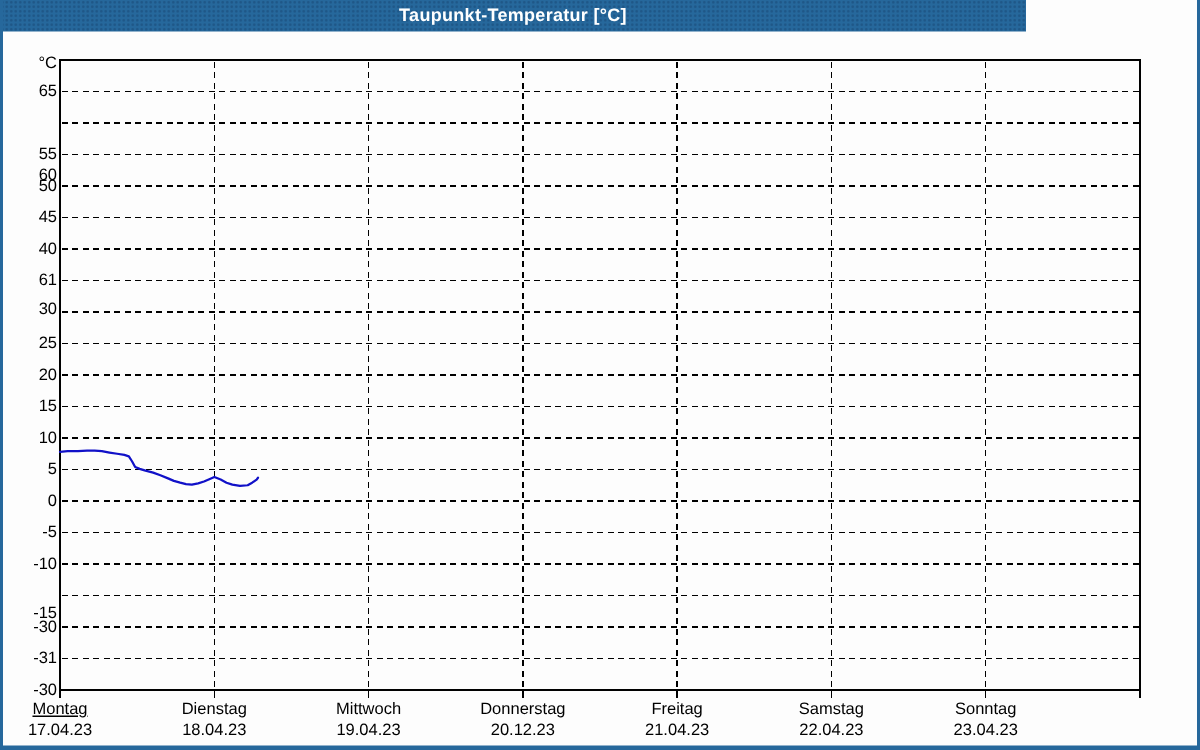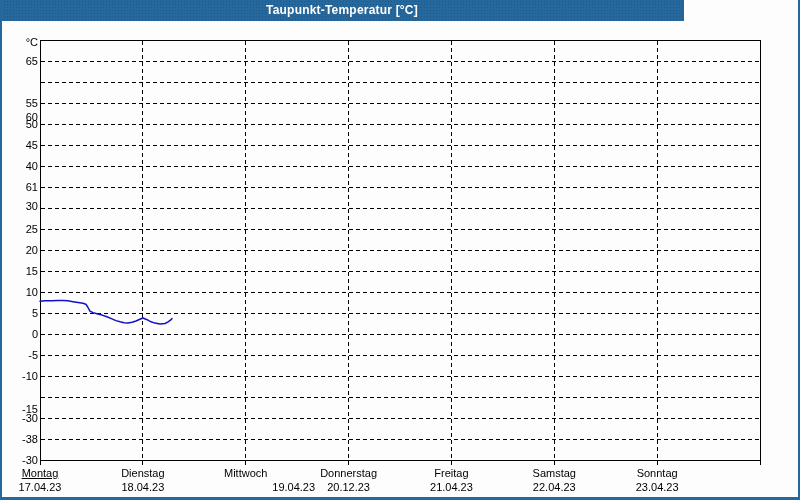--- a/index.html
+++ b/index.html
@@ -67,21 +67,21 @@
       <line x1="554.2857142857143" y1="460" x2="554.2857142857143" y2="465" stroke="#000000" stroke-width="1" shape-rendering="crispEdges"></line>
       <line x1="657.1428571428571" y1="460" x2="657.1428571428571" y2="465" stroke="#000000" stroke-width="1" shape-rendering="crispEdges"></line>
       <line x1="760" y1="460" x2="760" y2="465" stroke="#000000" stroke-width="1" shape-rendering="crispEdges"></line>
       <rect x="40" y="40" width="720" height="420" fill="none" stroke="#000000" stroke-width="1" shape-rendering="crispEdges"></rect>
       <polyline points="40.0,301.2 45.1,300.8 52.0,300.8 58.0,300.4 63.1,300.4 67.9,300.8 73.0,301.7 78.1,302.5 82.9,303.3 85.9,304.2 88.0,307.5 90.1,311.3 93.1,312.6 97.0,313.8 102.1,315.1 106.9,316.8 112.0,318.9 115.9,320.6 120.1,321.8 124.0,322.7 127.9,323.1 132.1,322.2 136.0,321.0 139.9,319.3 142.9,318.0 147.1,319.7 151.0,321.8 154.9,323.1 160.0,323.9 165.1,323.5 168.1,321.8 171.1,319.7 172.0,318.5" fill="none" stroke="#1111c8" stroke-width="1.5" stroke-linejoin="round" stroke-linecap="round"></polyline>
     </svg>
 
   <div id="labels">
     <span class="ylab" id="y-unit" style="right: 762px; top: 36px;">°C</span>
   <span class="ylab" style="right: 762px; top: 454px;">-30</span>
-      <span class="ylab" style="right: 762px; top: 433px;">-38</span>
+      <span class="ylab" style="right: 762px; top: 433px;">-31</span>
       <span class="ylab" style="right: 762px; top: 412px;">-30</span>
       <span class="ylab" style="right: 762px; top: 391px; margin-top: 12px;">-15</span>
       <span class="ylab" style="right: 762px; top: 370px;">-10</span>
       <span class="ylab" style="right: 762px; top: 349px;">-5</span>
       <span class="ylab" style="right: 762px; top: 328px;">0</span>
       <span class="ylab" style="right: 762px; top: 307px;">5</span>
       <span class="ylab" style="right: 762px; top: 286px;">10</span>
       <span class="ylab" style="right: 762px; top: 265px;">15</span>
       <span class="ylab" style="right: 762px; top: 244px;">20</span>
       <span class="ylab" style="right: 762px; top: 223px;">25</span>
@@ -91,21 +91,21 @@
       <span class="ylab" style="right: 762px; top: 139px;">45</span>
       <span class="ylab" style="right: 762px; top: 118px;">50</span>
       <span class="ylab" style="right: 762px; top: 97px;">55</span>
       <span class="ylab" style="right: 762px; top: 76px; margin-top: 35px;">60</span>
       <span class="ylab" style="right: 762px; top: 55px;">65</span>
       <span class="xlab" style="left: 40px; top: 467px; text-decoration: underline;">Montag</span>
       <span class="xlab" style="left: 40px; top: 481px;">17.04.23</span>
       <span class="xlab" style="left: 142.857px; top: 467px;">Dienstag</span>
       <span class="xlab" style="left: 142.857px; top: 481px;">18.04.23</span>
       <span class="xlab" style="left: 245.714px; top: 467px;">Mittwoch</span>
-      <span class="xlab" style="left: 245.714px; top: 481px; margin-left: 48px;">19.04.23</span>
+      <span class="xlab" style="left: 245.714px; top: 481px;">19.04.23</span>
       <span class="xlab" style="left: 348.571px; top: 467px;">Donnerstag</span>
       <span class="xlab" style="left: 348.571px; top: 481px;">20.12.23</span>
       <span class="xlab" style="left: 451.429px; top: 467px;">Freitag</span>
       <span class="xlab" style="left: 451.429px; top: 481px;">21.04.23</span>
       <span class="xlab" style="left: 554.286px; top: 467px;">Samstag</span>
       <span class="xlab" style="left: 554.286px; top: 481px;">22.04.23</span>
       <span class="xlab" style="left: 657.143px; top: 467px;">Sonntag</span>
       <span class="xlab" style="left: 657.143px; top: 481px;">23.04.23</span>
     </div>
 

